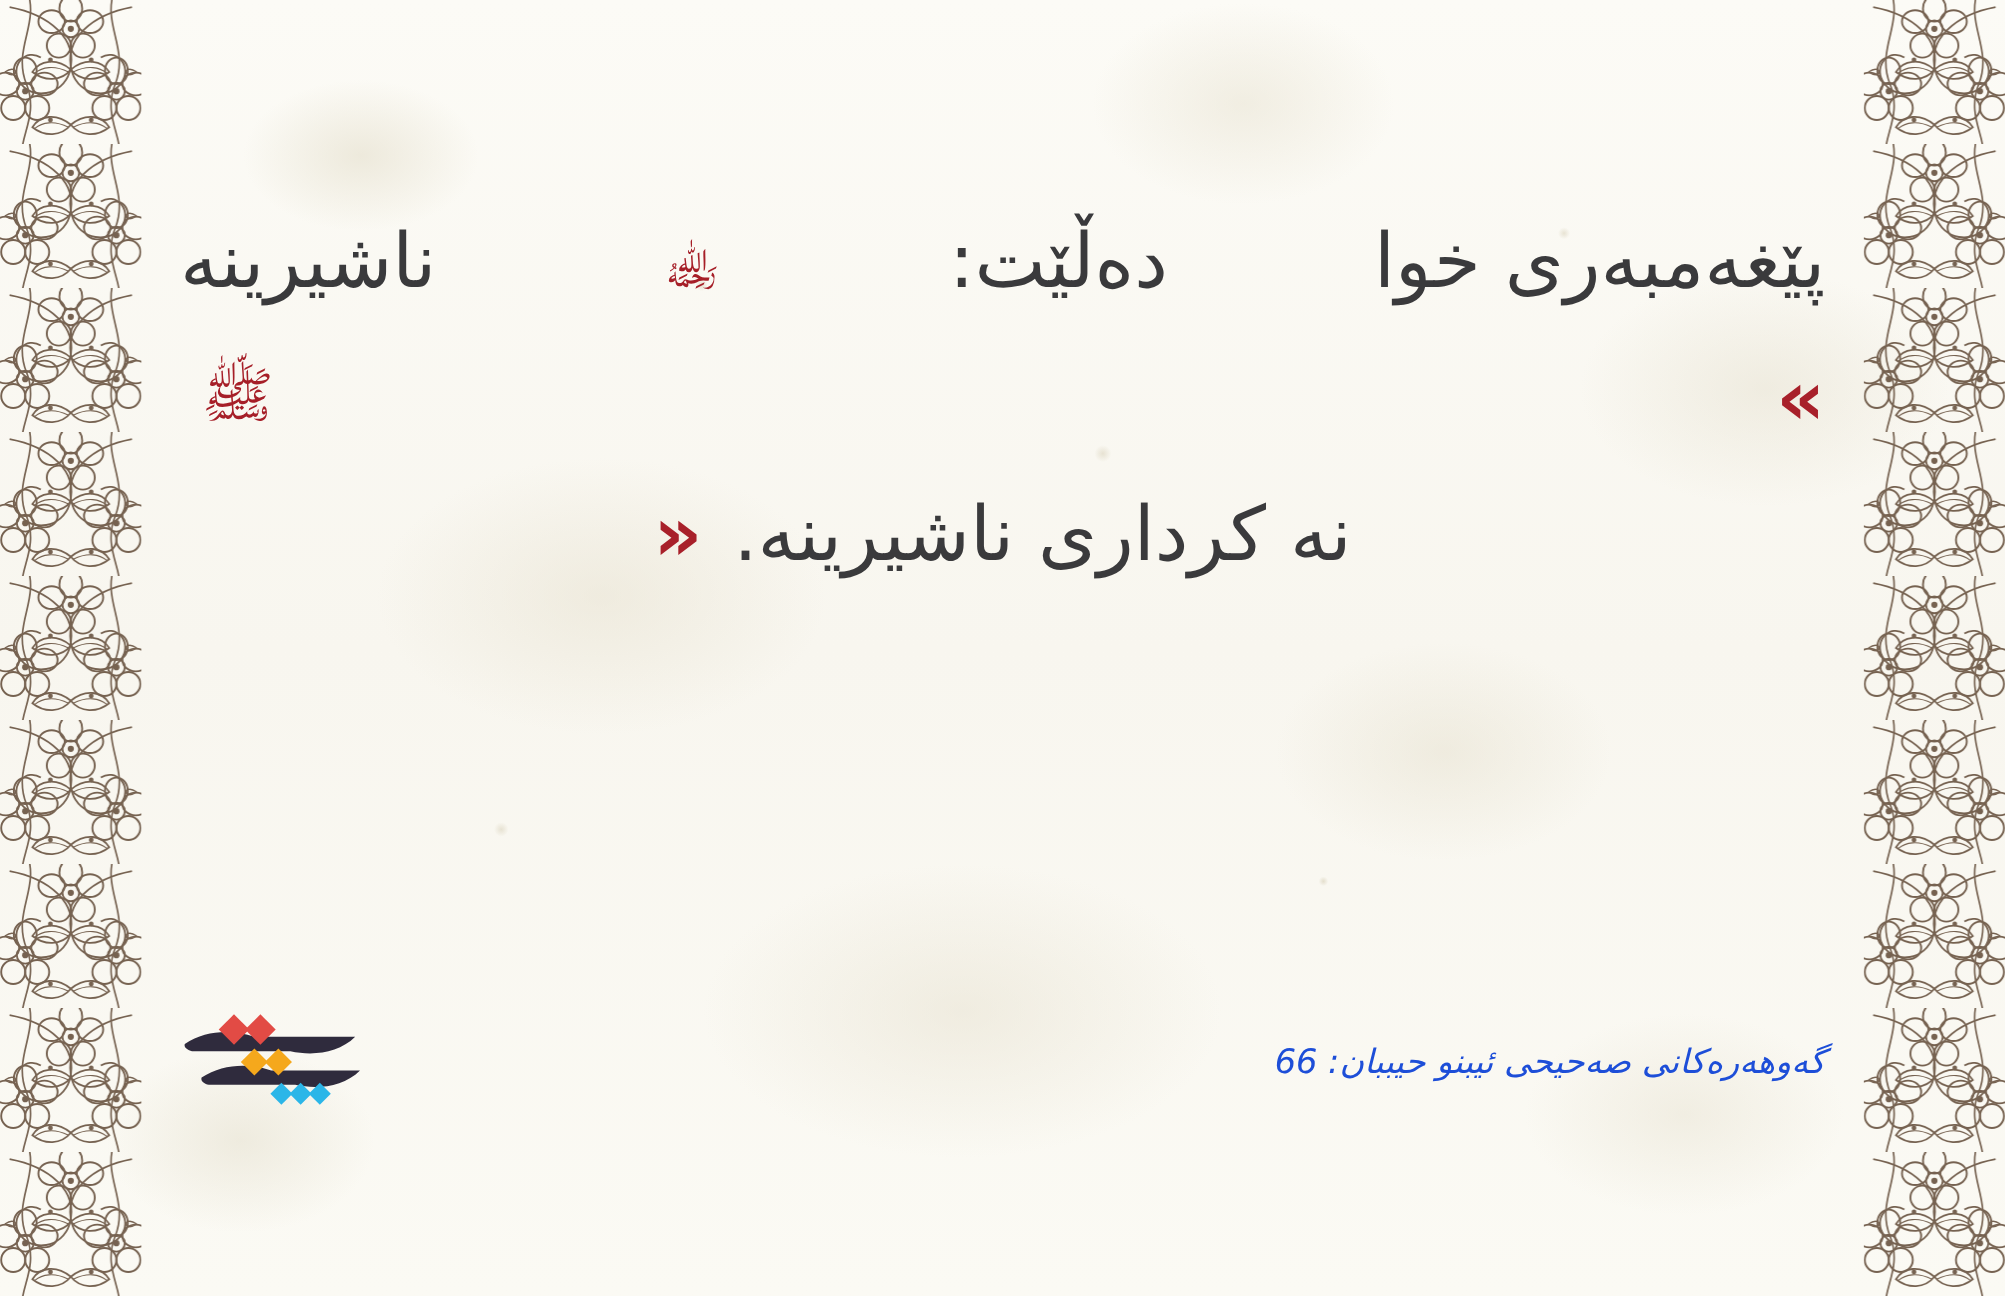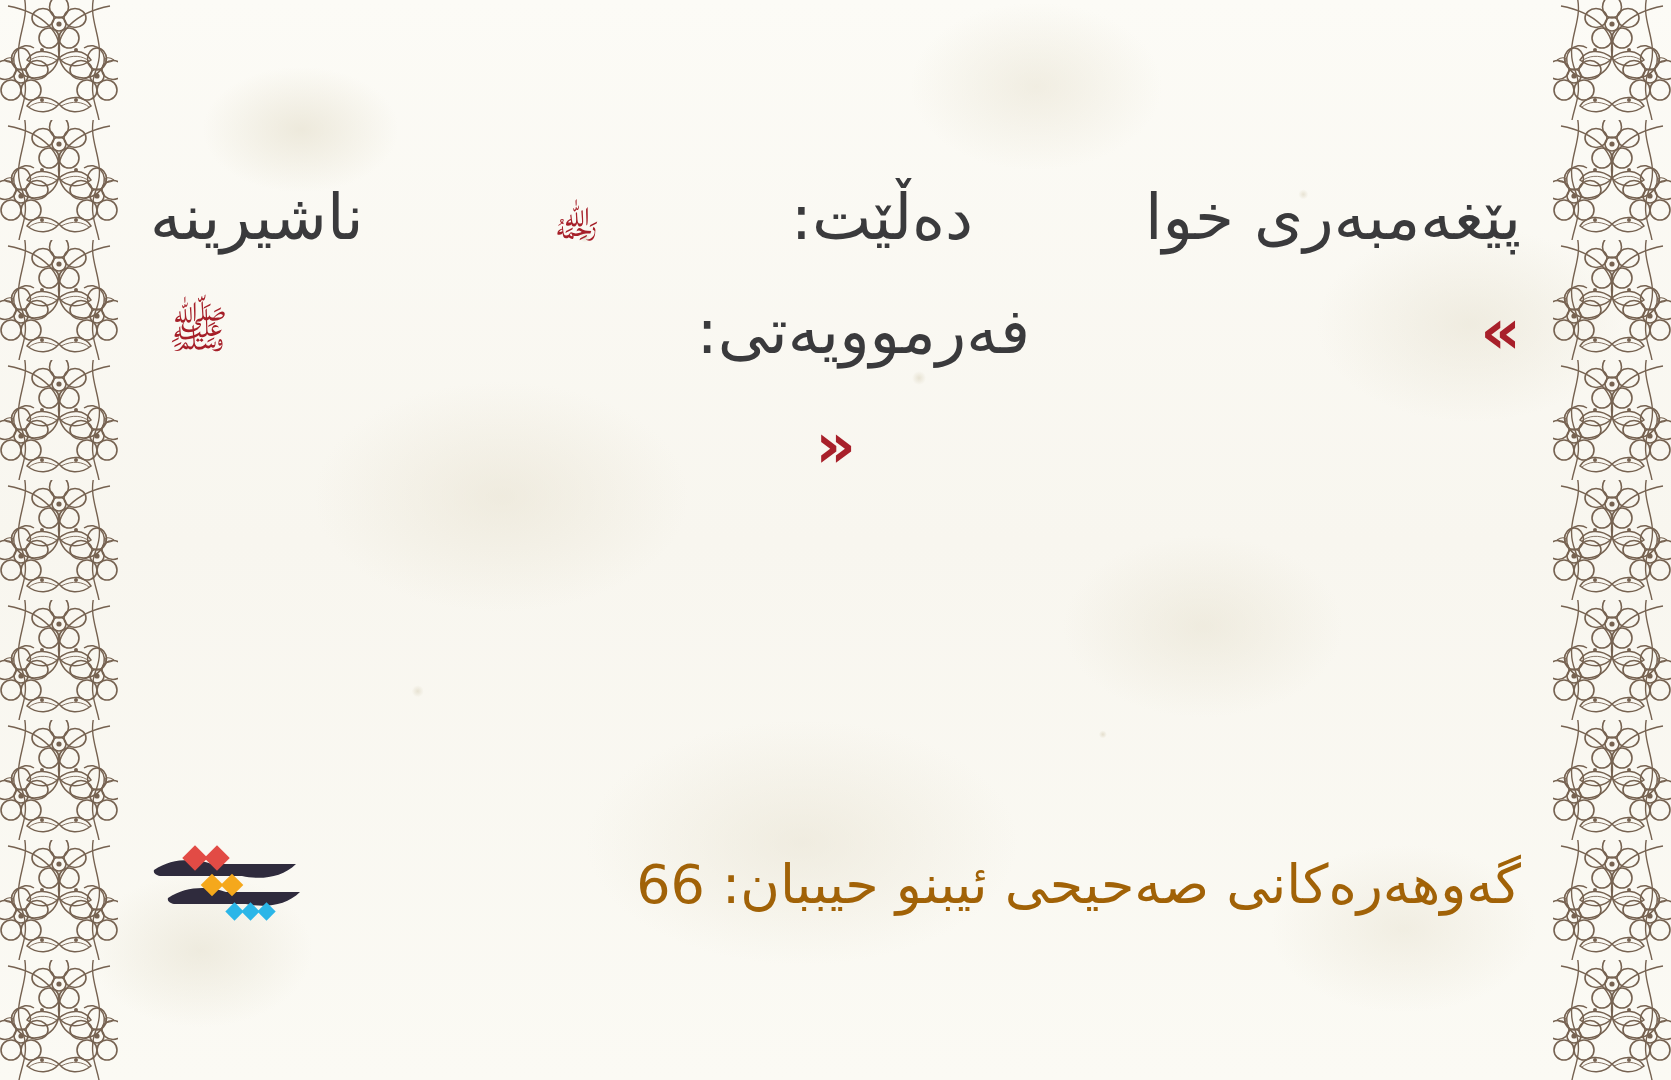--- a/index.html
+++ b/index.html
@@ -107,24 +107,25 @@
     left: 150px;
     right: 150px;
     bottom: 148px;
     display: flex;
     direction: rtl;
     align-items: center;
     justify-content: space-between;
   }
   .source-text {
     direction: rtl;
-    color: #a16207;
-    font-size: 54px;
+    color: #1d4ed8;
+    font-size: 28px;
     letter-spacing: .5px;
     white-space: nowrap;
+    font-style: italic;
   }
   .brand-logo { width: 150px; height: 96px; flex: 0 0 auto; }
   .brand-logo svg { display: block; width: 100%; height: 100%; }
 </style>
 </head>
 <body>
 
 <div class="card">
 
   <div class="paper-texture"></div>
@@ -228,26 +229,26 @@
 
       <div class="line-row spread">
         <span class="seg">پێغەمبەری خوا</span>
         <span class="seg">دەڵێت:</span>
         <span class="honorific">﵀</span>
         <span class="seg">ناشیرینە</span>
       </div>
 
       <div class="line-row spread">
         <span class="seg quote-mark">»</span>
-        <span class="seg">فەرموویەتی:</span>
         <span class="honorific saw">ﷺ</span>
       </div>
 
 
       <div class="line-row center">
+        <span class="seg">نە کرداری ناشیرینە.</span>
         <span class="seg quote-mark">«</span>
       </div>
 
     </div>
 
     <div class="footer">
 
       <div class="source-text">گەوهەرەکانی صەحیحی ئیبنو حیببان: 66</div>
 
       <div class="brand-logo">

